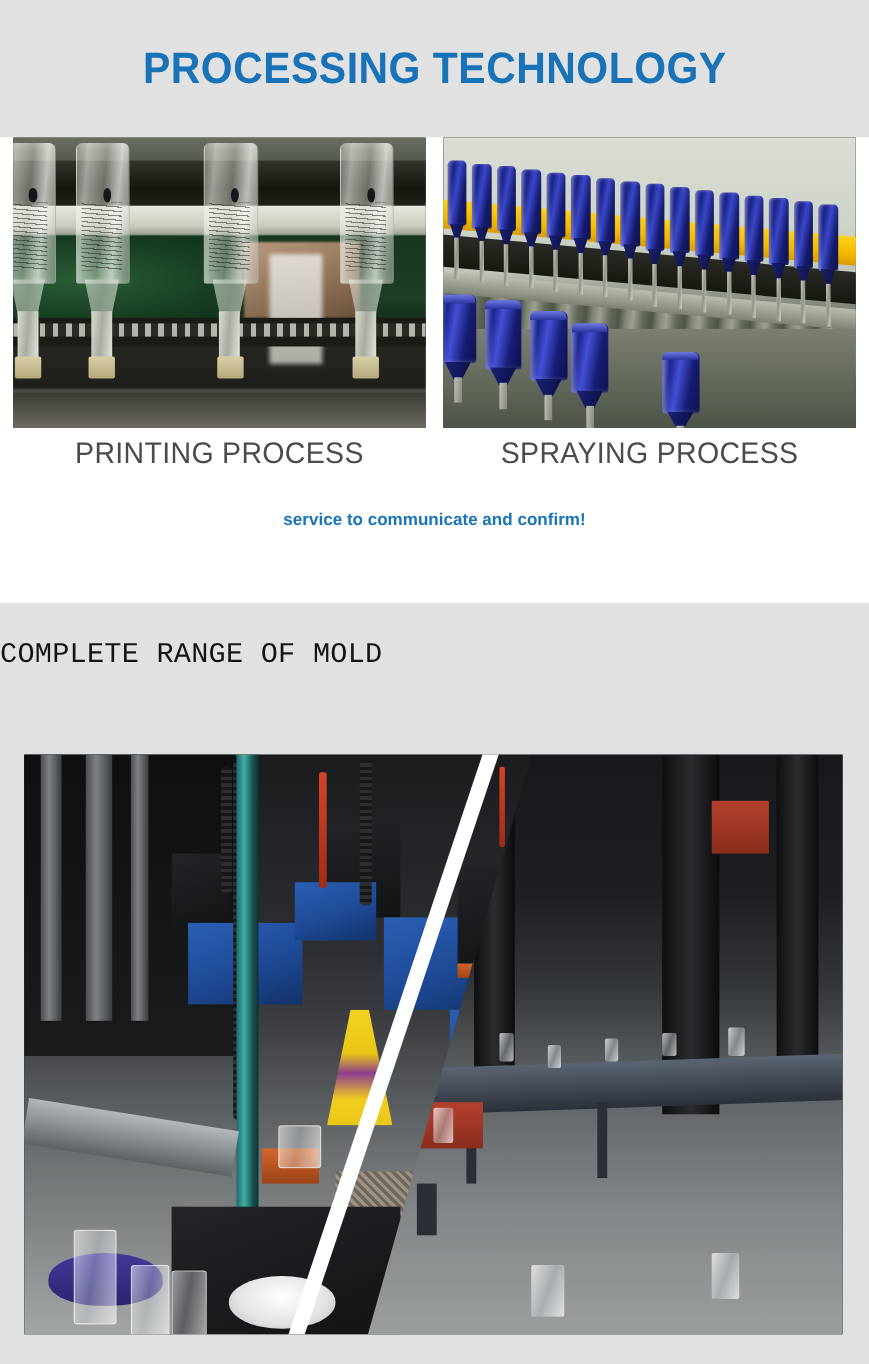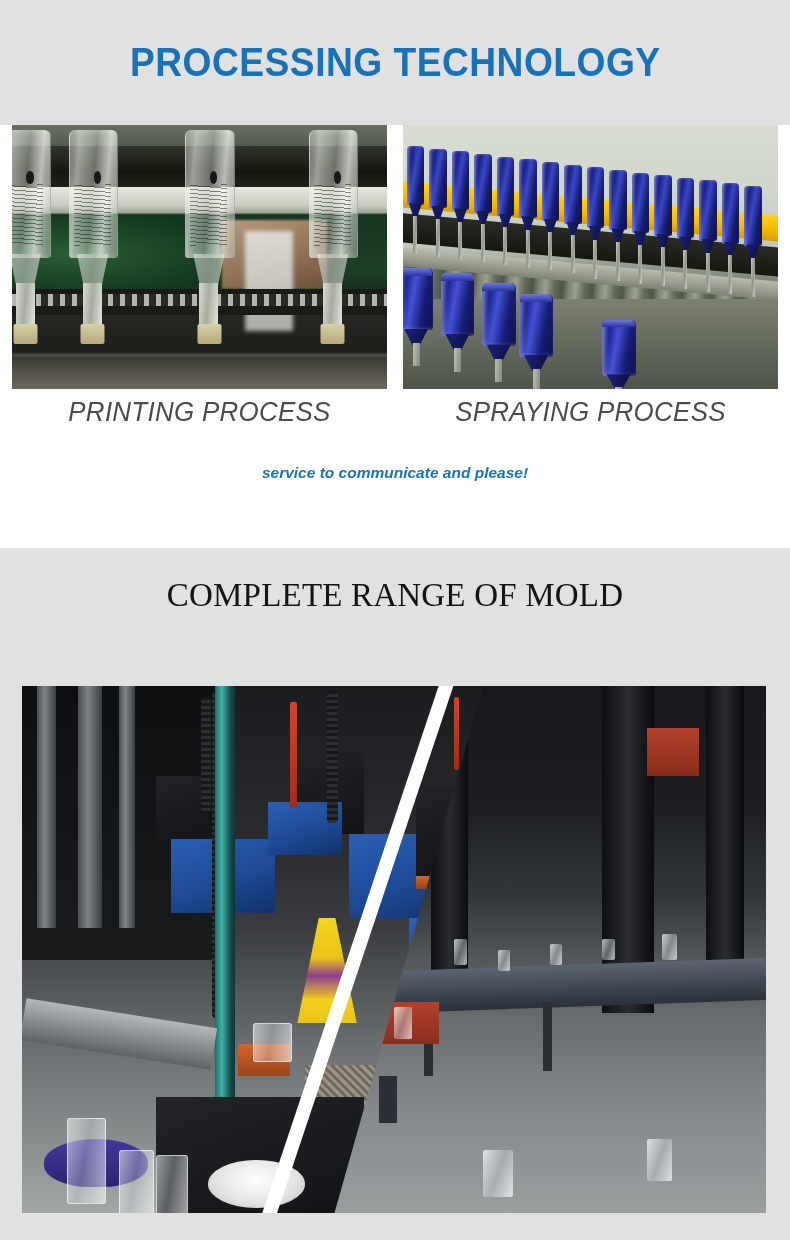--- a/index.html
+++ b/index.html
@@ -30,21 +30,21 @@
     color: #1772b8;
     font-size: 40px;
     font-weight: bold;
     letter-spacing: 0.5px;
     font-family: "Liberation Sans Narrow", "Liberation Sans", sans-serif;
     transform: scaleX(0.93);
     white-space: nowrap;
   }
 
   
-  .sec2 { padding: 0; position: relative; height: 423px; font-style: italic; }
+  .sec2 { padding: 0; position: relative; height: 423px; }
 
   .photo-row {
     position: absolute;
     top: 0px;
     left: 12px;
     width: 766px;
     height: 264px;
     display: flex;
     justify-content: space-between;
   }
@@ -253,25 +253,24 @@
     font-weight: bold;
     line-height: 23px;
     font-family: "Liberation Sans Narrow", "Liberation Sans", sans-serif;
   }
 
   
   .sec3 { position: relative; height: 692px; }
   .title-black {
     position: absolute;
     top: 27px; left: 0; width: 790px;
-    text-align: center;
     color: #141414;
-    font-size: 33px;
+    font-size: 26px;
     line-height: 41px;
-    font-family: Liberation Serif, serif;
+    font-family: Liberation Mono, monospace;
     letter-spacing: .2px;
   }
 
   .big-frame {
     position: absolute;
     left: 22px; top: 138px;
     width: 744px; height: 527px;
     overflow: hidden;
     background: #111;
   }
@@ -558,21 +557,21 @@
         </div>
     </div>
   </div>
 
   <div class="cap-row">
     <div class="cap">PRINTING PROCESS</div>
     <div class="cap right">SPRAYING PROCESS</div>
   </div>
 
   <div class="note">
-    <div>service to communicate and please!</div>
+    <div>service to communicate and confirm!</div>
   </div>
 </div>
 
 <div class="band-gray sec3">
 
   <div class="title-black">
     <div>COMPLETE RANGE OF MOLD</div>
   </div>
 
   <div class="big-frame">

